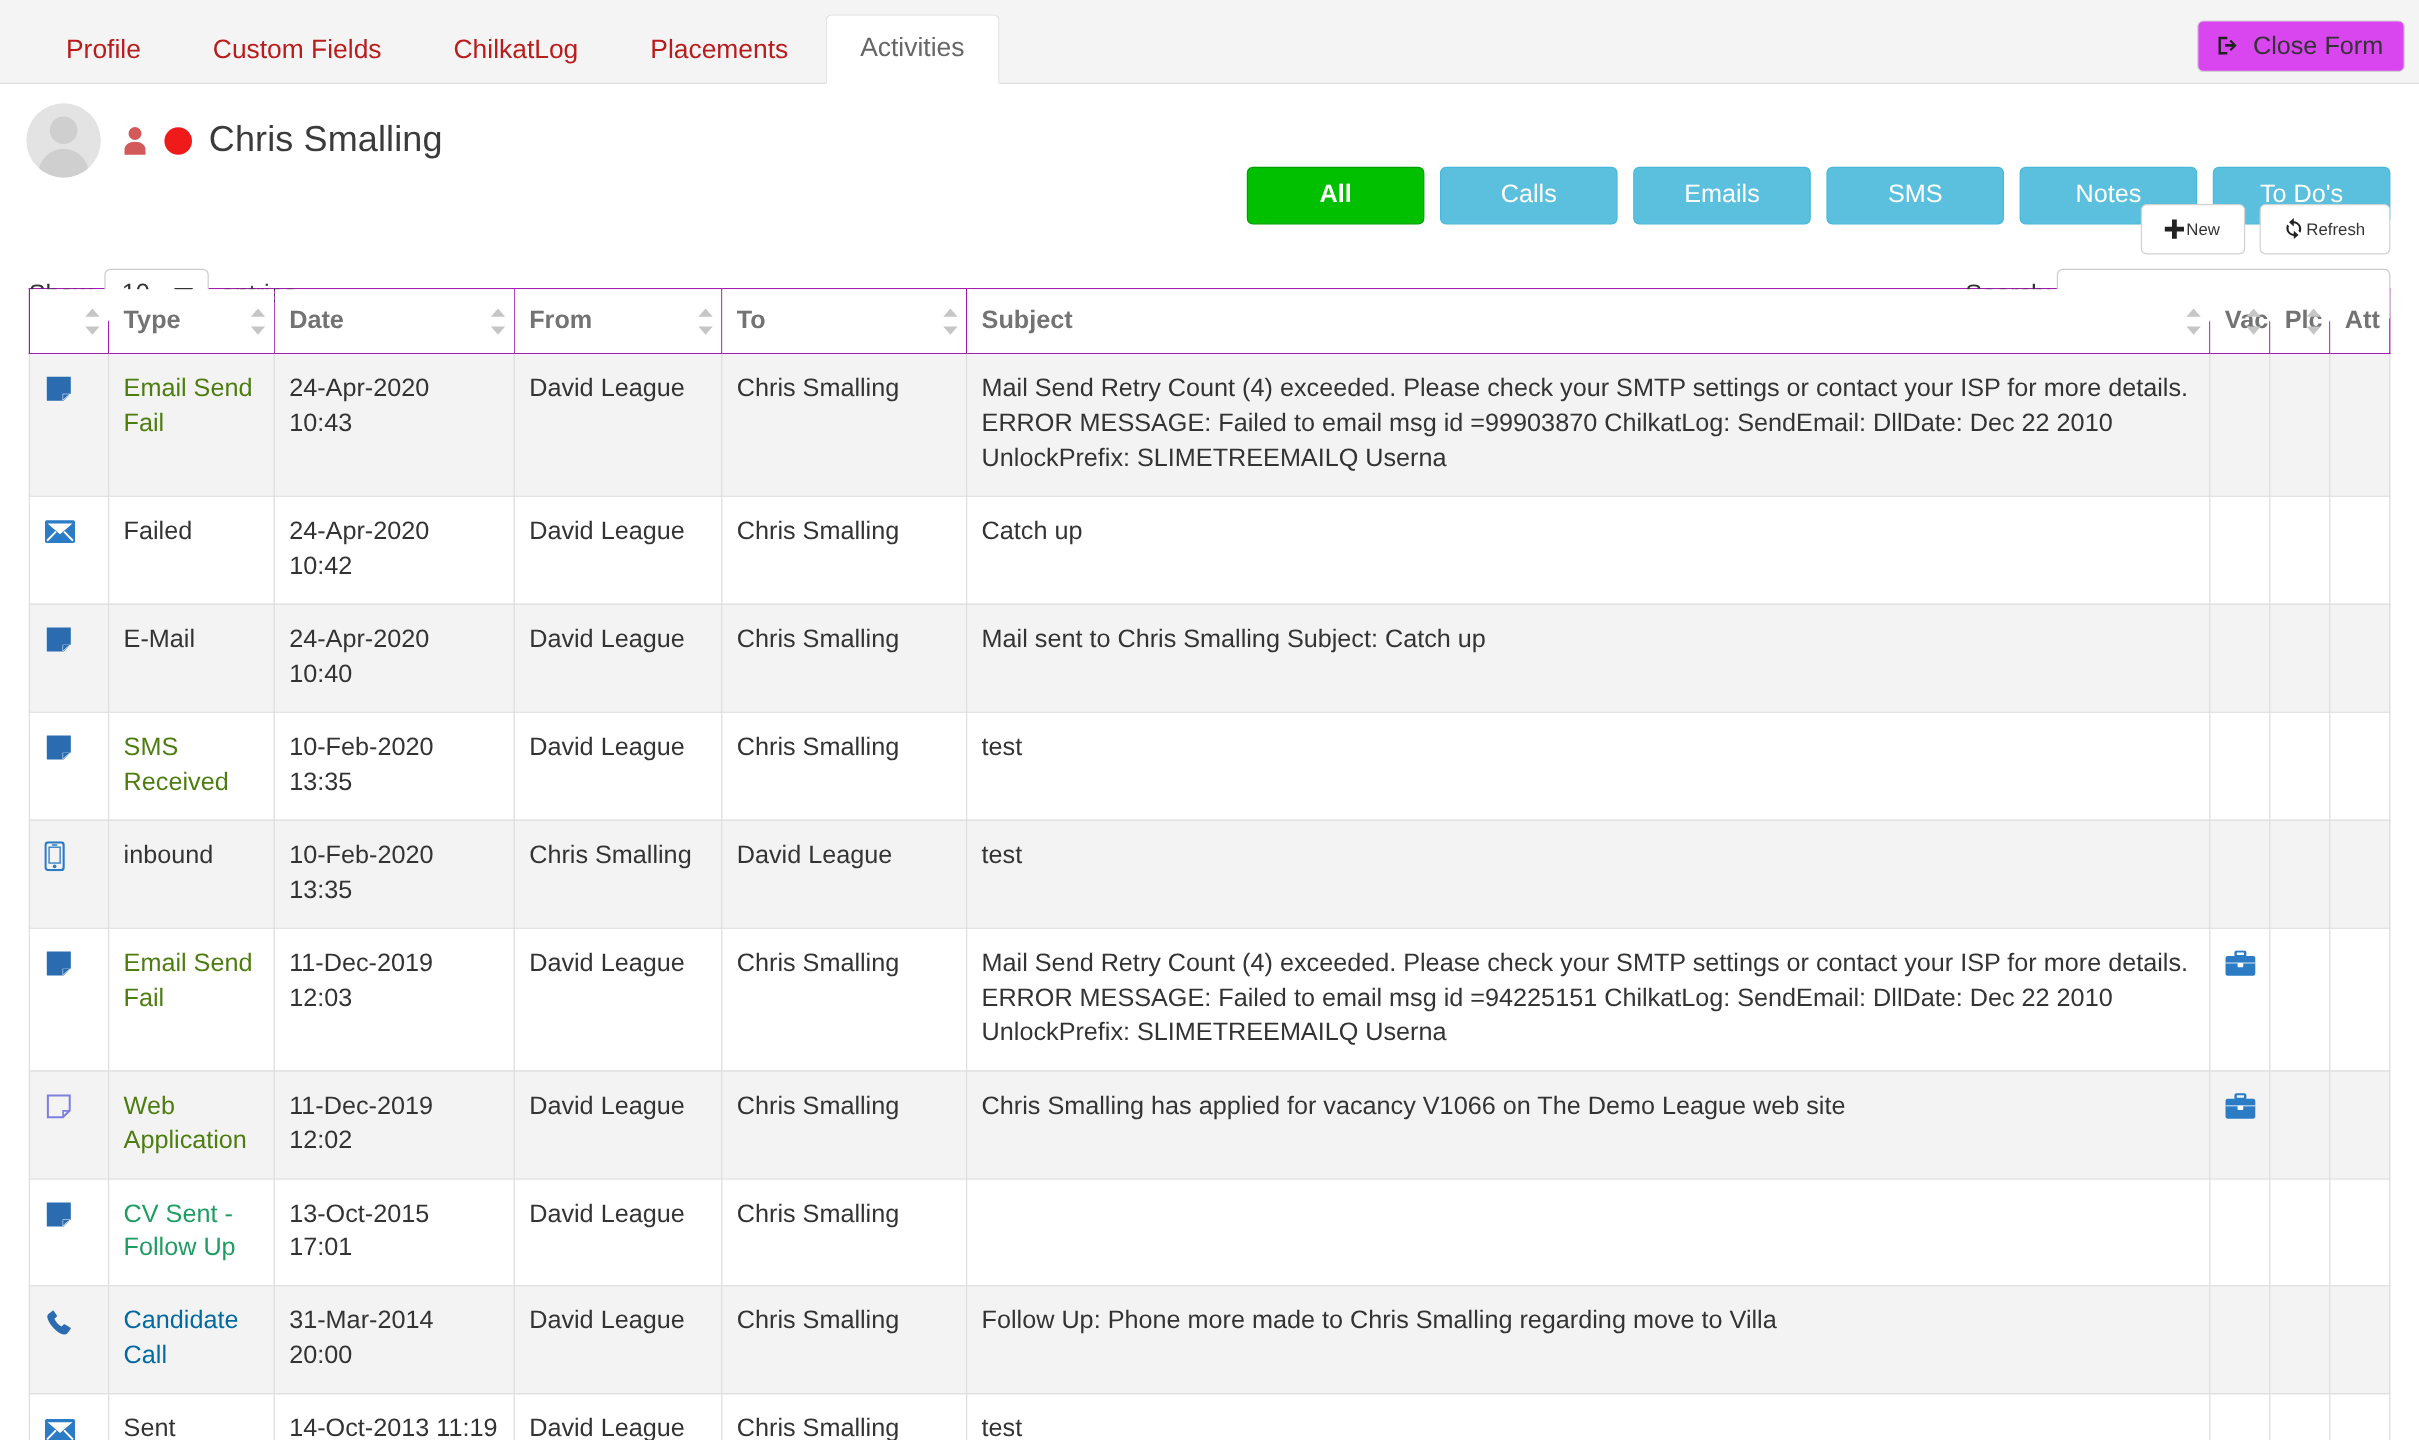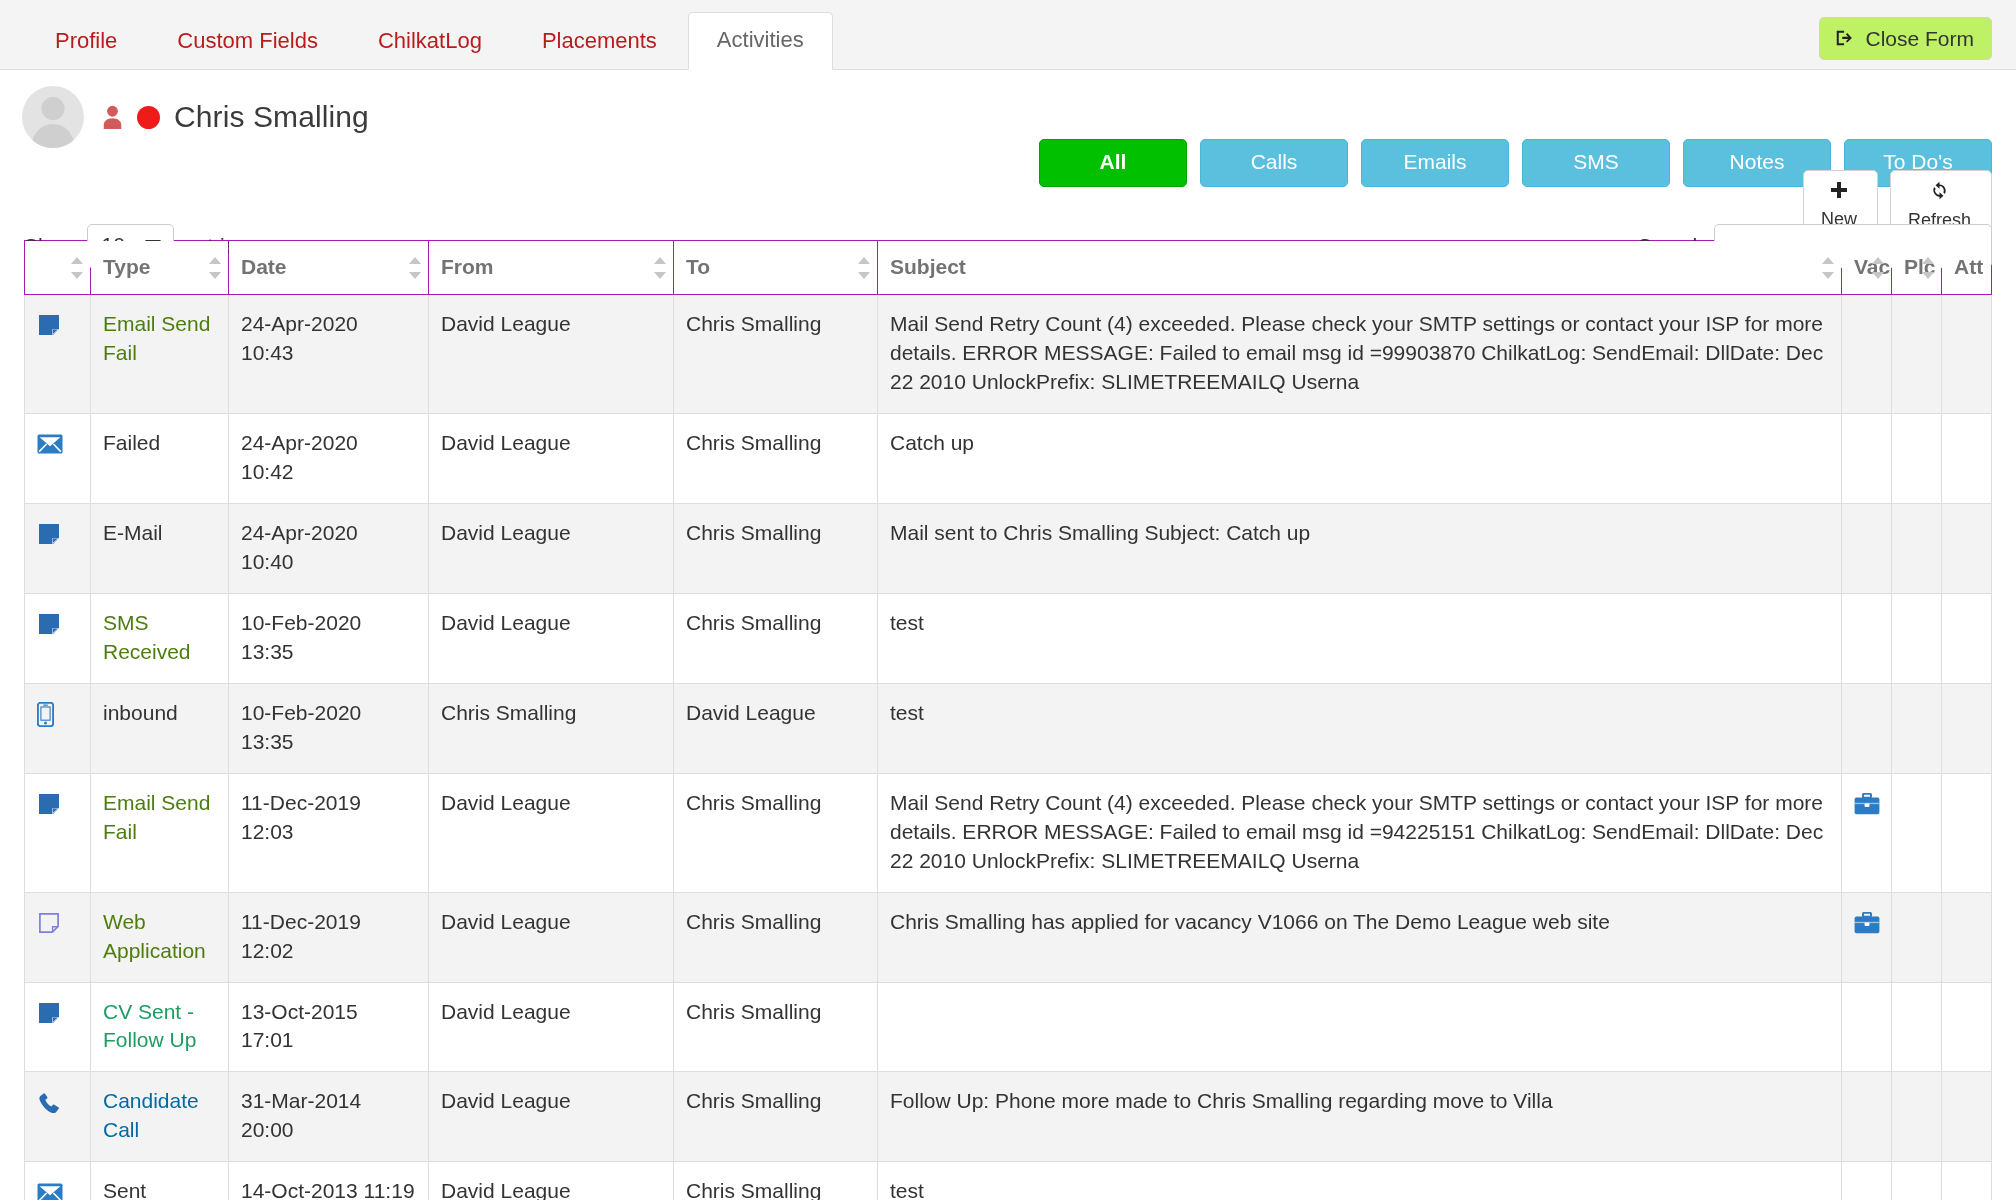--- a/index.html
+++ b/index.html
@@ -41,23 +41,23 @@
     top: 1px;
   }
   .tab.active {
     background: #ffffff;
     color: #666666;
     border-color: #dddddd;
     border-bottom: 1px solid #ffffff;
   }
   .close-form-btn {
     position: absolute;
-    right: 24px;
+    right: 12px;
     top: 17px;
-    background: #bef264;
+    background: #d946ef;
     border: 1px solid #d2d2d2;
     border-radius: 5px;
     font-size: 21px;
     color: #333333;
     padding: 9px 17px 10px 14px;
     display: flex;
     align-items: center;
     gap: 9px;
     cursor: pointer;
     line-height: 1;
@@ -135,25 +135,25 @@
     position: absolute;
     right: 24px;
     top: 170px;
     display: flex;
     gap: 12px;
   }
   .abtn {
     background: #ffffff;
     border: 1px solid #d2d2d2;
     border-radius: 5px;
-    font-size: 18px;
+    font-size: 14px;
     color: #333333;
     padding: 9px 20px 10px 17px;
-    display: flex; align-items: center; gap: 10px;
-    cursor: pointer; line-height: 1; flex-direction: column;
+    display: flex; align-items: center; 
+    cursor: pointer; line-height: 1;
   }
 
   
   .tools {
     position: relative;
     margin: 0 24px;
     padding-top: 62px;
     height: 72px;
   }
   .show-entries {
@@ -227,21 +227,21 @@
     content:""; position:absolute; left: 0;
     border-left: 6px solid transparent;
     border-right: 6px solid transparent;
   }
   .sort-arrows:before { top: 0; border-bottom: 7px solid #c6c6c6; }
   .sort-arrows:after  { bottom: 0; border-top: 7px solid #c6c6c6; }
 
   .c-icon  { width: 66px; }
   .c-type  { width: 138px; }
   .c-date  { width: 200px; }
-  .c-from  { width: 245px; }
+  .c-from  { width: 173px; }
   .c-to    { width: 204px; }
   .c-vac   { width: 50px; }
   .c-plc   { width: 50px; }
   .c-att   { width: 50px; }
   th.c-vac, th.c-plc, th.c-att { padding-left: 8px; padding-right: 14px; }
 
   td.icon-cell { text-align: left; padding-left: 20px; padding-top: 17px; }
   td.mini-cell { text-align: center; padding-left: 4px; padding-right: 4px; padding-top: 17px; }
 
   .t-red    { color: #4d7c0f; }

